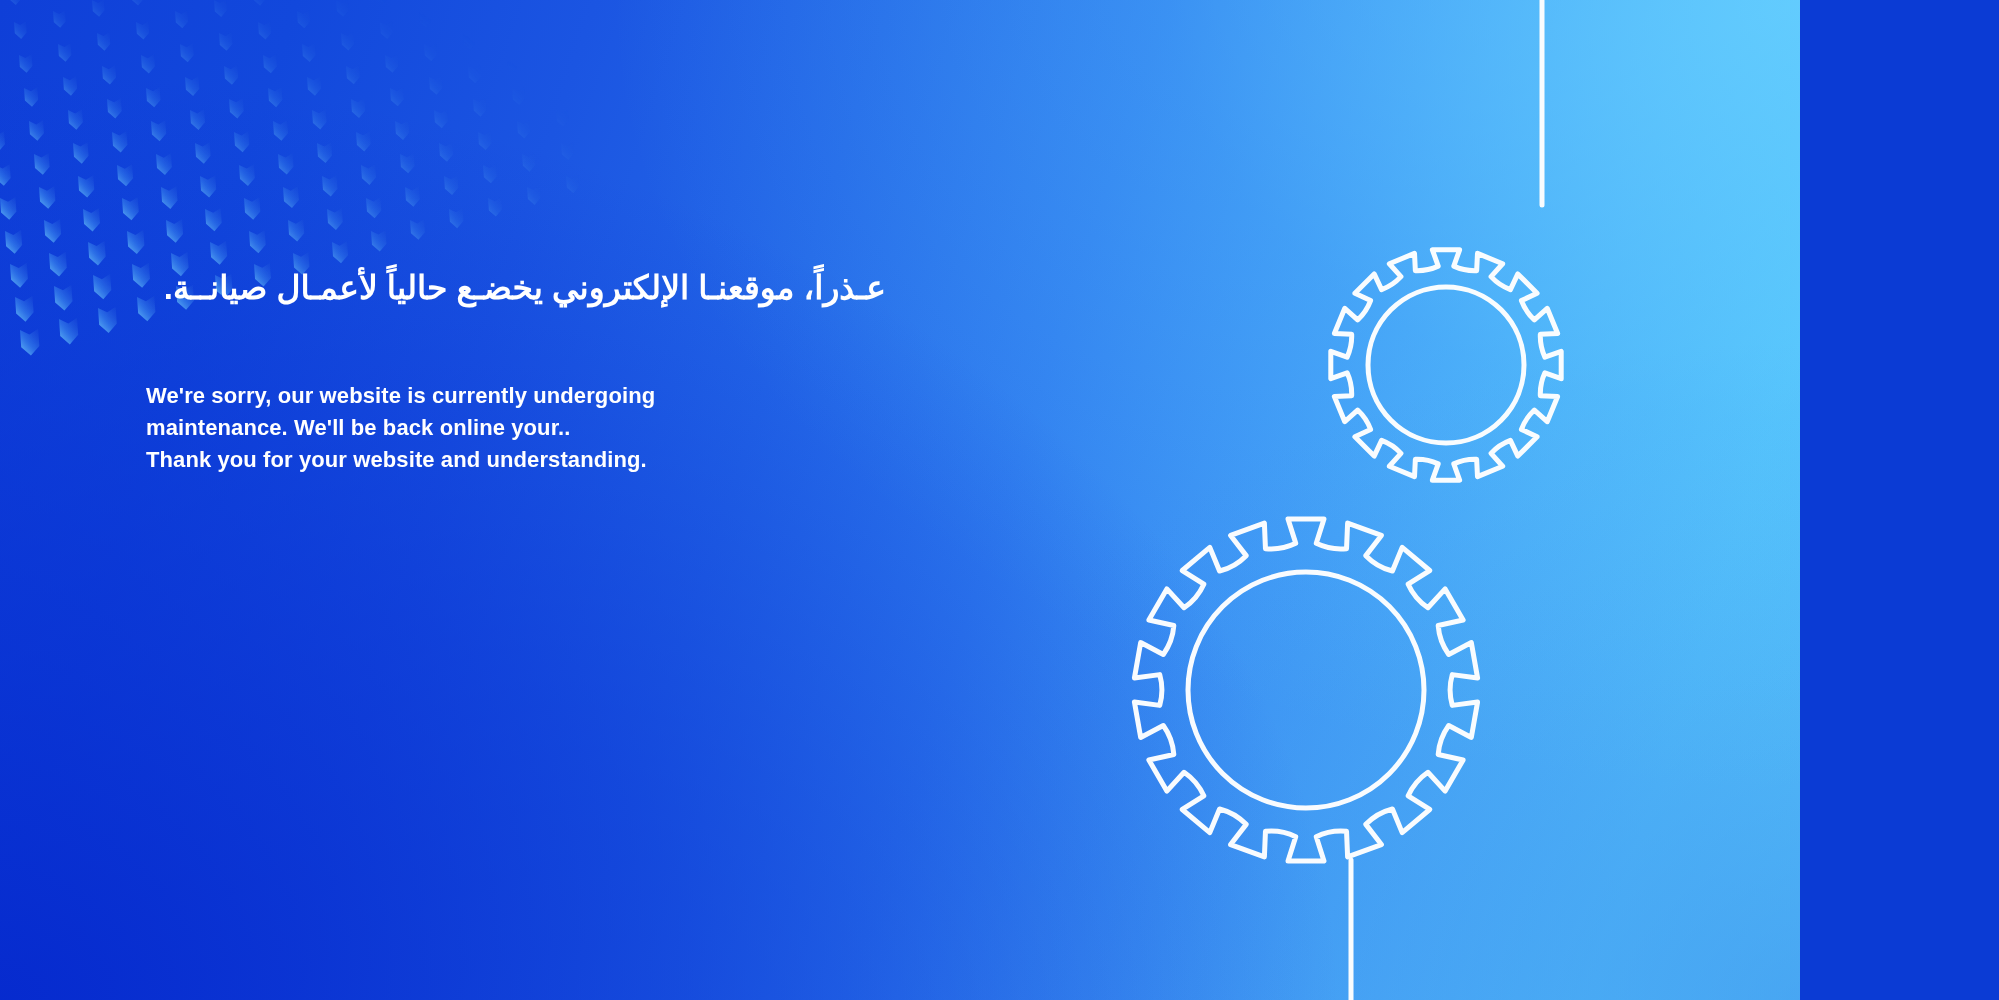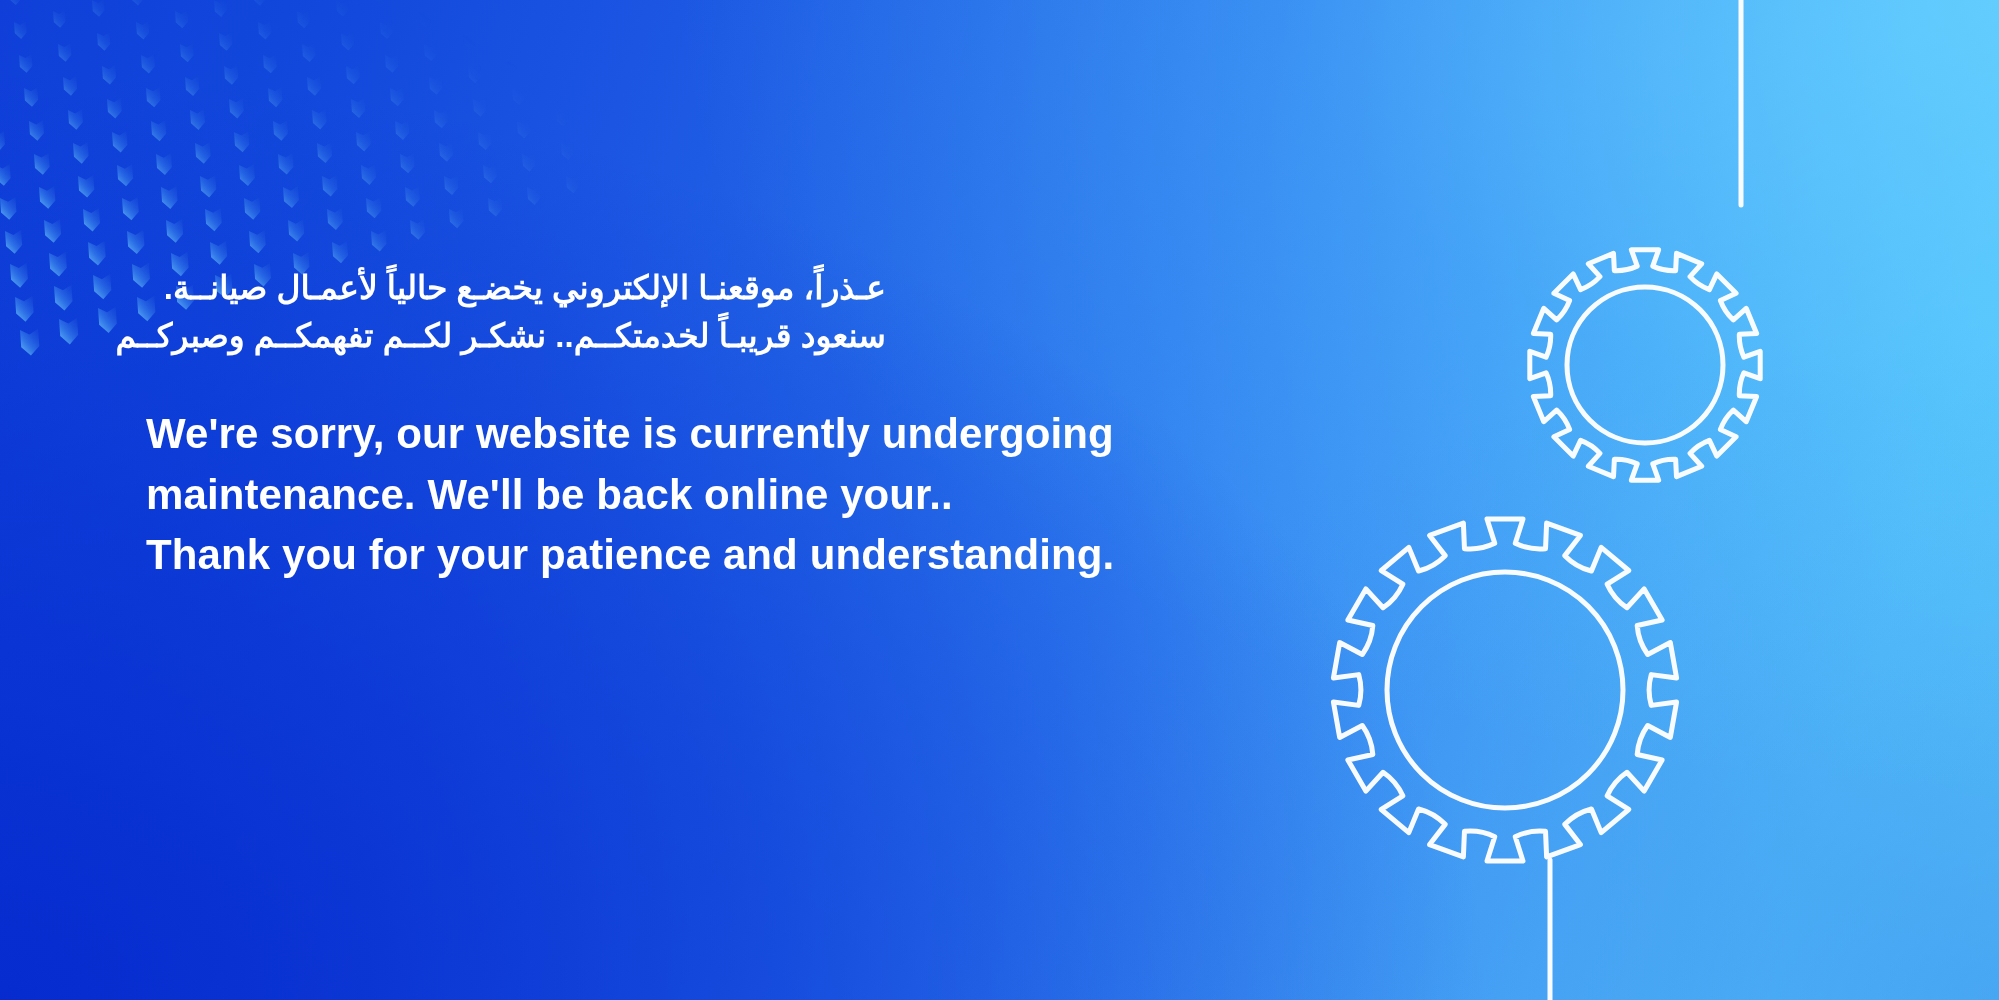--- a/index.html
+++ b/index.html
@@ -2,21 +2,21 @@
 <html><head>
 <meta charset="utf-8">
 <style>
   html, body {
     margin: 0;
     padding: 0;
     background: #0b3bd4;
   }
   #stage {
     position: relative;
-    width: 1999px;
+    width: 1800px;
     height: 1000px;
     overflow: hidden;
     font-family: "Liberation Sans", sans-serif;
     background: #701a75;
   }
   
   .bg-gradient {
     position: absolute;
     inset: 0;
     background:
@@ -73,22 +73,22 @@
     text-align: right;
     unicode-bidi: isolate;
     font-size: 33px;
     line-height: 1.46;
     font-weight: 600;
     letter-spacing: 0px;
     width: 740px;
   }
   .ar-line { white-space: nowrap; display: block; }
   .en-block {
-    margin-top: 44px;
-    font-size: 42px;
+    margin-top: 68px;
+    font-size: 22px;
     line-height: 1.44;
     font-weight: 700;
     letter-spacing: 0.1px;
   }
   .en-line { display: block; white-space: nowrap; }
 </style>
 </head>
 <body>
 
 <div id="stage">
@@ -273,22 +273,21 @@
       <path id="gearLarge" d="M1487.02 518.94L1522.98 518.94L1515.26 543.30Q1529.64 550.24 1545.54 548.64L1546.61 523.11L1580.40 535.41L1564.81 555.65Q1575.96 567.10 1591.44 571.03L1601.18 547.41L1628.73 570.52L1607.16 584.21Q1613.71 598.78 1626.92 607.77L1644.15 588.90L1662.13 620.04L1637.18 625.53Q1638.35 641.46 1647.69 654.42L1670.34 642.59L1676.58 678.00L1651.25 674.63Q1646.91 690.00 1651.25 705.37L1676.58 702.00L1670.34 737.41L1647.69 725.58Q1638.35 738.54 1637.18 754.47L1662.13 759.96L1644.15 791.10L1626.92 772.23Q1613.71 781.22 1607.16 795.79L1628.73 809.48L1601.18 832.59L1591.44 808.97Q1575.96 812.90 1564.81 824.35L1580.40 844.59L1546.61 856.89L1545.54 831.36Q1529.64 829.76 1515.26 836.70L1522.98 861.06L1487.02 861.06L1494.74 836.70Q1480.36 829.76 1464.46 831.36L1463.39 856.89L1429.60 844.59L1445.19 824.35Q1434.04 812.90 1418.56 808.97L1408.82 832.59L1381.27 809.48L1402.84 795.79Q1396.29 781.22 1383.08 772.23L1365.85 791.10L1347.87 759.96L1372.82 754.47Q1371.65 738.54 1362.31 725.58L1339.66 737.41L1333.42 702.00L1358.75 705.37Q1363.09 690.00 1358.75 674.63L1333.42 678.00L1339.66 642.59L1362.31 654.42Q1371.65 641.46 1372.82 625.53L1347.87 620.04L1365.85 588.90L1383.08 607.77Q1396.29 598.78 1402.84 584.21L1381.27 570.52L1408.82 547.41L1418.56 571.03Q1434.04 567.10 1445.19 555.65L1429.60 535.41L1463.39 523.11L1464.46 548.64Q1480.36 550.24 1494.74 543.30Z"></path>
       <circle id="gearLargeInner" cx="1505" cy="690" r="118"></circle>
       <line id="lineTop" stroke-width="5" x1="1741" x2="1741" y1="0" y2="205"></line>
       <line id="lineBottom" stroke-width="5" x1="1550" x2="1550" y1="860" y2="1000"></line>
     </g>
   </svg>
 
   <div class="copy">
     <div class="ar-block" lang="ar" dir="rtl">
       <span class="ar-line">عـذراً، موقعنـا الإلكتروني يخضـع حالياً لأعمـال صيانــة.</span>
-      <span class="ar-line">سنعود قريبـاً لخدمتكــم.. نشكـر لكــم تفهمكــم وصبركــم</span>
     </div>
     <div class="en-block" lang="en" dir="ltr">
       <span class="en-line">We're sorry, our website is currently undergoing</span>
       <span class="en-line">maintenance. We'll be back online your..</span>
-      <span class="en-line">Thank you for your patience and understanding.</span>
+      <span class="en-line">Thank you for your website and understanding.</span>
     </div>
   </div>
 
 </div>
 
 </body></html>

